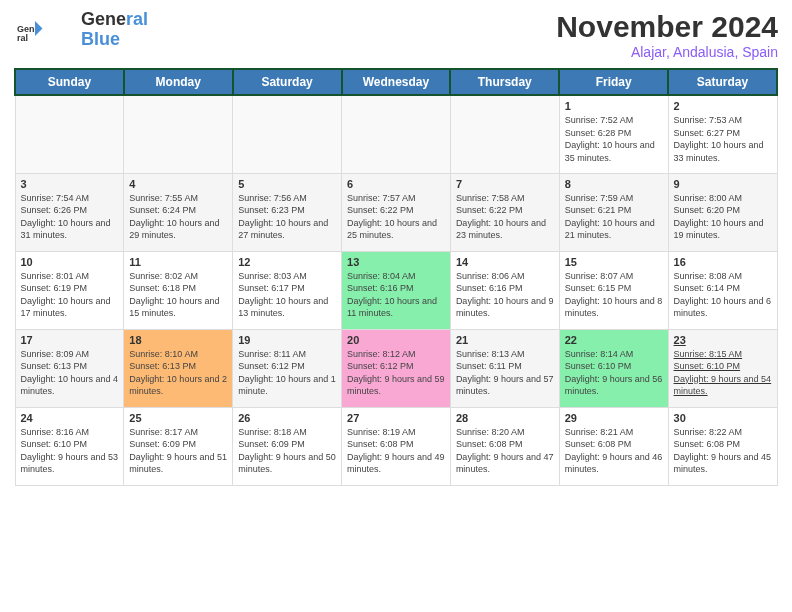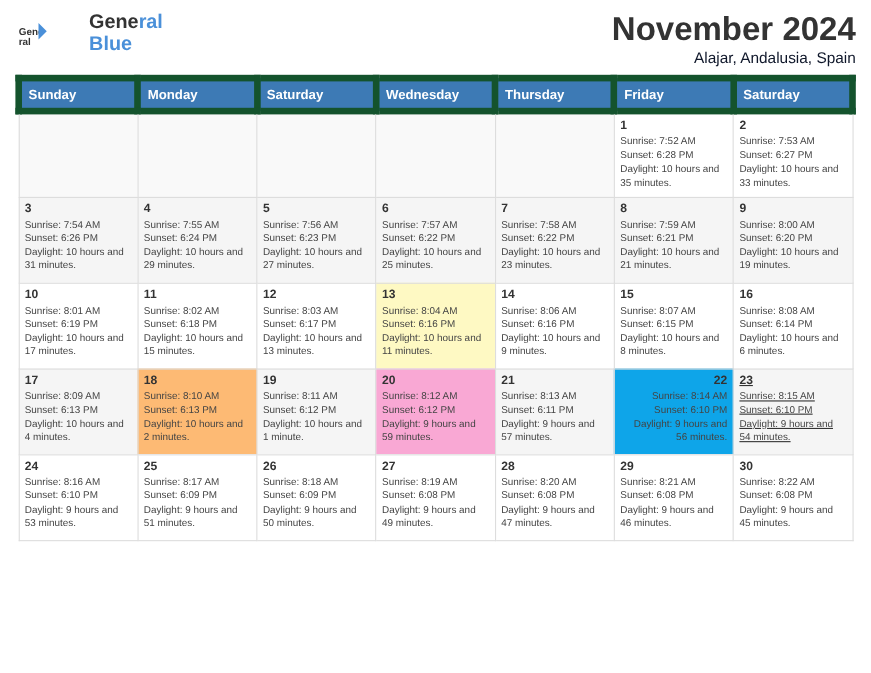--- a/index.html
+++ b/index.html
@@ -44,34 +44,34 @@
       text-align: right;
     }
     .month-title {
       font-size: 30px;
       font-weight: bold;
       color: #333;
       text-align: right;
     }
     .location {
       font-size: 14px;
-      color: #0f172a;
+      color: #8b5cf6;
     }
     .calendar {
       width: 100%;
       border-collapse: collapse;
     }
     .calendar th {
       background: #3d7ab5;
       color: #fff;
       font-size: 12px;
       font-weight: bold;
       padding: 5px 6px;
-      text-align: left;
-      border: 6px solid #14532d;
+      text-align: center;
+      border: 2px solid #14532d;
     }
     .calendar td {
       width: calc(100% / 7);
       vertical-align: top;
       padding: 4px 5px;
       border: 1px solid #ddd;
       font-size: 9.5px;
       color: #333;
       background: #fff;
       height: 78px;
@@ -184,21 +184,21 @@
             <div class="day-info">Sunrise: 8:01 AM<br>Sunset: 6:19 PM<br>Daylight: 10 hours and 17 minutes.</div>
           </td>
           <td style="background: rgb(255, 255, 255);">
             <span class="day-num">11</span>
             <div class="day-info">Sunrise: 8:02 AM<br>Sunset: 6:18 PM<br>Daylight: 10 hours and 15 minutes.</div>
           </td>
           <td style="background: rgb(255, 255, 255);">
             <span class="day-num">12</span>
             <div class="day-info">Sunrise: 8:03 AM<br>Sunset: 6:17 PM<br>Daylight: 10 hours and 13 minutes.</div>
           </td>
-          <td style="background: #fef9c3;">
+          <td style="background: #86efac;">
             <span class="day-num">13</span>
             <div class="day-info">Sunrise: 8:04 AM<br>Sunset: 6:16 PM<br>Daylight: 10 hours and 11 minutes.</div>
           </td>
           <td style="background: rgb(255, 255, 255);">
             <span class="day-num">14</span>
             <div class="day-info">Sunrise: 8:06 AM<br>Sunset: 6:16 PM<br>Daylight: 10 hours and 9 minutes.</div>
           </td>
           <td style="background: rgb(255, 255, 255);">
             <span class="day-num">15</span>
             <div class="day-info">Sunrise: 8:07 AM<br>Sunset: 6:15 PM<br>Daylight: 10 hours and 8 minutes.</div>
@@ -222,21 +222,21 @@
             <div class="day-info">Sunrise: 8:11 AM<br>Sunset: 6:12 PM<br>Daylight: 10 hours and 1 minute.</div>
           </td>
           <td style="background: #f9a8d4;">
             <span class="day-num">20</span>
             <div class="day-info">Sunrise: 8:12 AM<br>Sunset: 6:12 PM<br>Daylight: 9 hours and 59 minutes.</div>
           </td>
           <td style="background: rgb(245, 245, 245);">
             <span class="day-num">21</span>
             <div class="day-info">Sunrise: 8:13 AM<br>Sunset: 6:11 PM<br>Daylight: 9 hours and 57 minutes.</div>
           </td>
-          <td style="background: #0ea5e9; text-align: right;">
+          <td style="background: #86efac;">
             <span class="day-num">22</span>
             <div class="day-info">Sunrise: 8:14 AM<br>Sunset: 6:10 PM<br>Daylight: 9 hours and 56 minutes.</div>
           </td>
           <td style="background: rgb(245, 245, 245); text-decoration: underline;">
             <span class="day-num">23</span>
             <div class="day-info">Sunrise: 8:15 AM<br>Sunset: 6:10 PM<br>Daylight: 9 hours and 54 minutes.</div>
           </td>
         </tr>
         <tr>
           <td style="background: rgb(255, 255, 255);">

